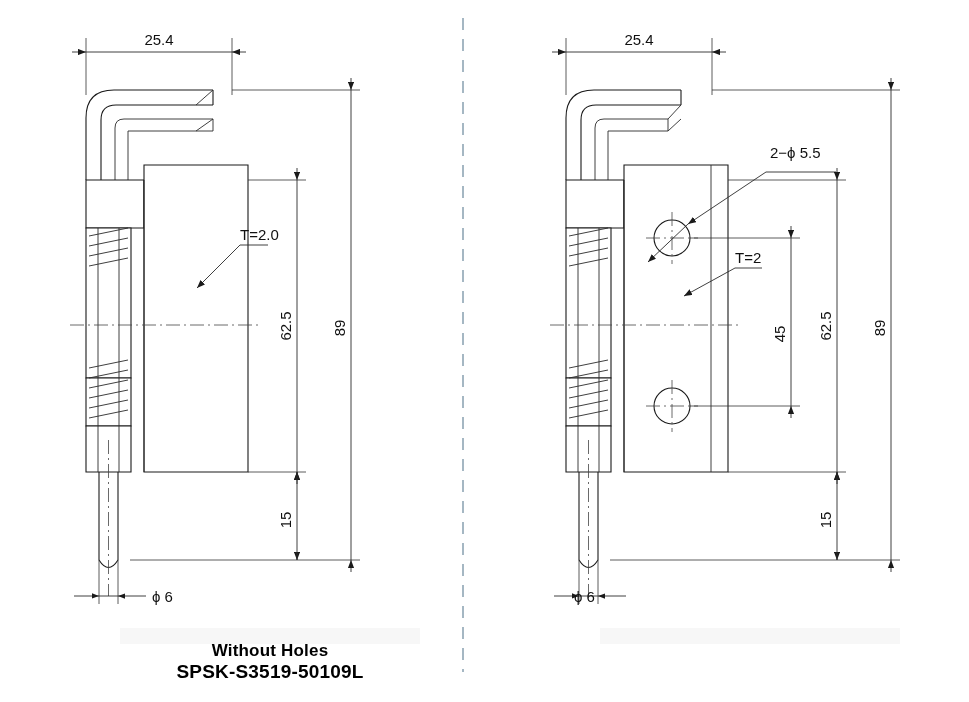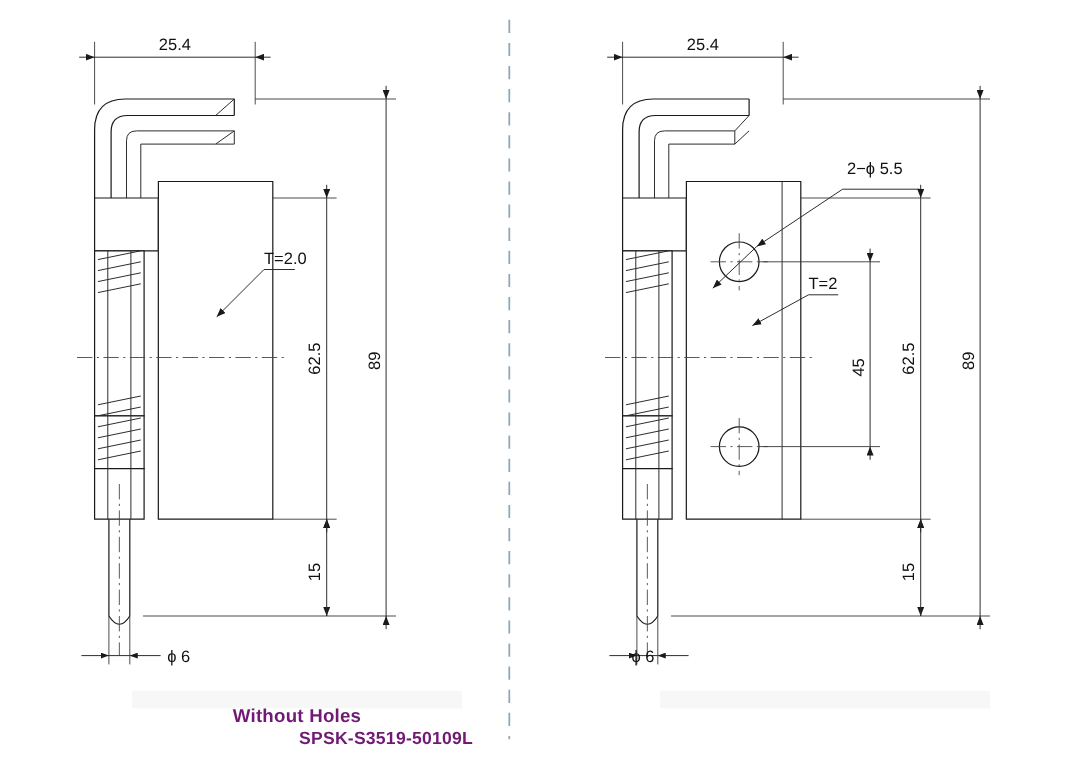--- a/index.html
+++ b/index.html
@@ -24,31 +24,30 @@
     position: absolute;
     left: 0;
     top: 0;
     width: 969px;
     height: 702px;
   }
   .caption {
     position: absolute;
     text-align: center;
     font-weight: bold;
-    color: #701a75;
+    color: #000000;
     letter-spacing: 0.2px;
   }
   .cap-title {
     font-size: 17px;
     line-height: 22px;
   }
   .cap-part {
-    font-size: 16px;
+    font-size: 19px;
     line-height: 20px;
-    text-align: right;
   }
   .cap-left { left: 110px; top: 640px; width: 320px; }
   .cap-right { left: 560px; top: 640px; width: 320px; }
 
   .dimtext {
     font-family: "Liberation Sans", sans-serif;
     font-size: 15px;
     fill: #111111;
   }
   line, path, polyline, circle, rect, polygon {

